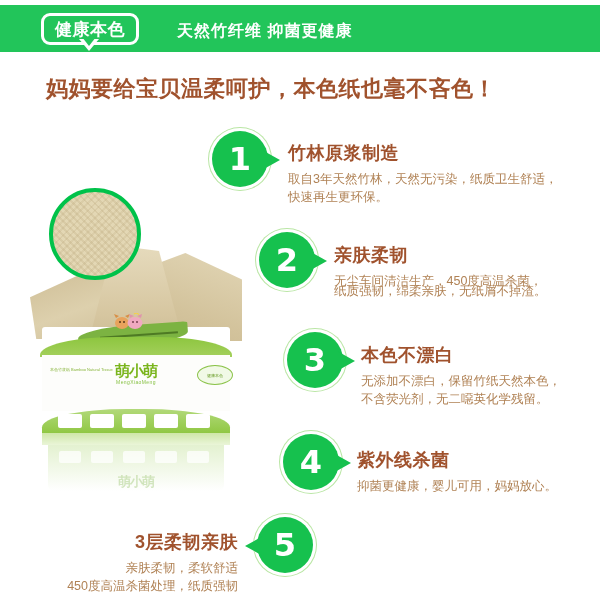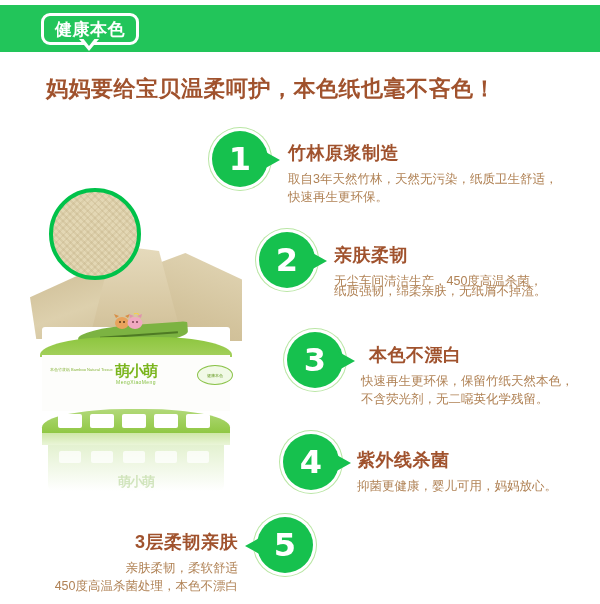--- a/index.html
+++ b/index.html
@@ -354,20 +354,21 @@
     text-align: right;
   }
 </style>
 </head>
 <body>
 
 <div id="top-banner">
   <div id="badge">
     <span id="badge-label">健康本色</span>
   </div>
+  <div id="banner-tagline">天然竹纤维  抑菌更健康</div>
 </div>
 <div id="badge-pointer"></div>
 <div id="badge-pointer-inner"></div>
 
 <div id="headline">妈妈要给宝贝温柔呵护，本色纸也毫不吝色！</div>
 
 <div id="product">
 
   <div class="tissue" id="tissue-left"></div>
   <div class="tissue" id="tissue-right"></div>
@@ -441,35 +442,35 @@
   <div class="feature-heading" style="left:334px; top:243px;">亲肤柔韧</div>
   <div class="feature-desc" style="left:334px; top:272px;">无尘车间清洁生产，450度高温杀菌，</div>
   <div class="feature-desc" style="left:334px; top:282px;">纸质强韧，绵柔亲肤，无纸屑不掉渣。</div>
 </div>
 
 <div class="feature">
   <div class="bubble" style="left:287px; top:332px;">
     <span class="bubble-num">3</span>
     <span class="bubble-tail-right"></span>
   </div>
-  <div class="feature-heading" style="left:369px; top:343px;">本色不漂白</div>
-  <div class="feature-desc" style="left:361px; top:372px;">快速再生更环保，保留竹纸天然本色，</div>
+  <div class="feature-heading" style="left:361px; top:343px;">本色不漂白</div>
+  <div class="feature-desc" style="left:361px; top:372px;">无添加不漂白，保留竹纸天然本色，</div>
   <div class="feature-desc" style="left:361px; top:390px;">不含荧光剂，无二噁英化学残留。</div>
 </div>
 
 <div class="feature">
   <div class="bubble" style="left:283px; top:434px;">
     <span class="bubble-num">4</span>
     <span class="bubble-tail-right"></span>
   </div>
   <div class="feature-heading" style="left:357px; top:448px;">紫外线杀菌</div>
   <div class="feature-desc" style="left:357px; top:477px;">抑菌更健康，婴儿可用，妈妈放心。</div>
 </div>
 
 <div class="feature">
   <div class="bubble" style="left:257px; top:517px;">
     <span class="bubble-num">5</span>
     <span class="bubble-tail-left"></span>
   </div>
   <div class="feature-heading right-align" style="left:66px; top:530px; width:172px;">3层柔韧亲肤</div>
   <div class="feature-desc right-align" style="left:38px; top:559px; width:200px;">亲肤柔韧，柔软舒适</div>
-  <div class="feature-desc right-align" style="left:38px; top:577px; width:200px;">450度高温杀菌处理，本色不漂白</div>
+  <div class="feature-desc right-align" style="left:38px; top:577px; width:200px;">450度高温杀菌处理，纸质强韧</div>
 </div>
 
 </body></html>

